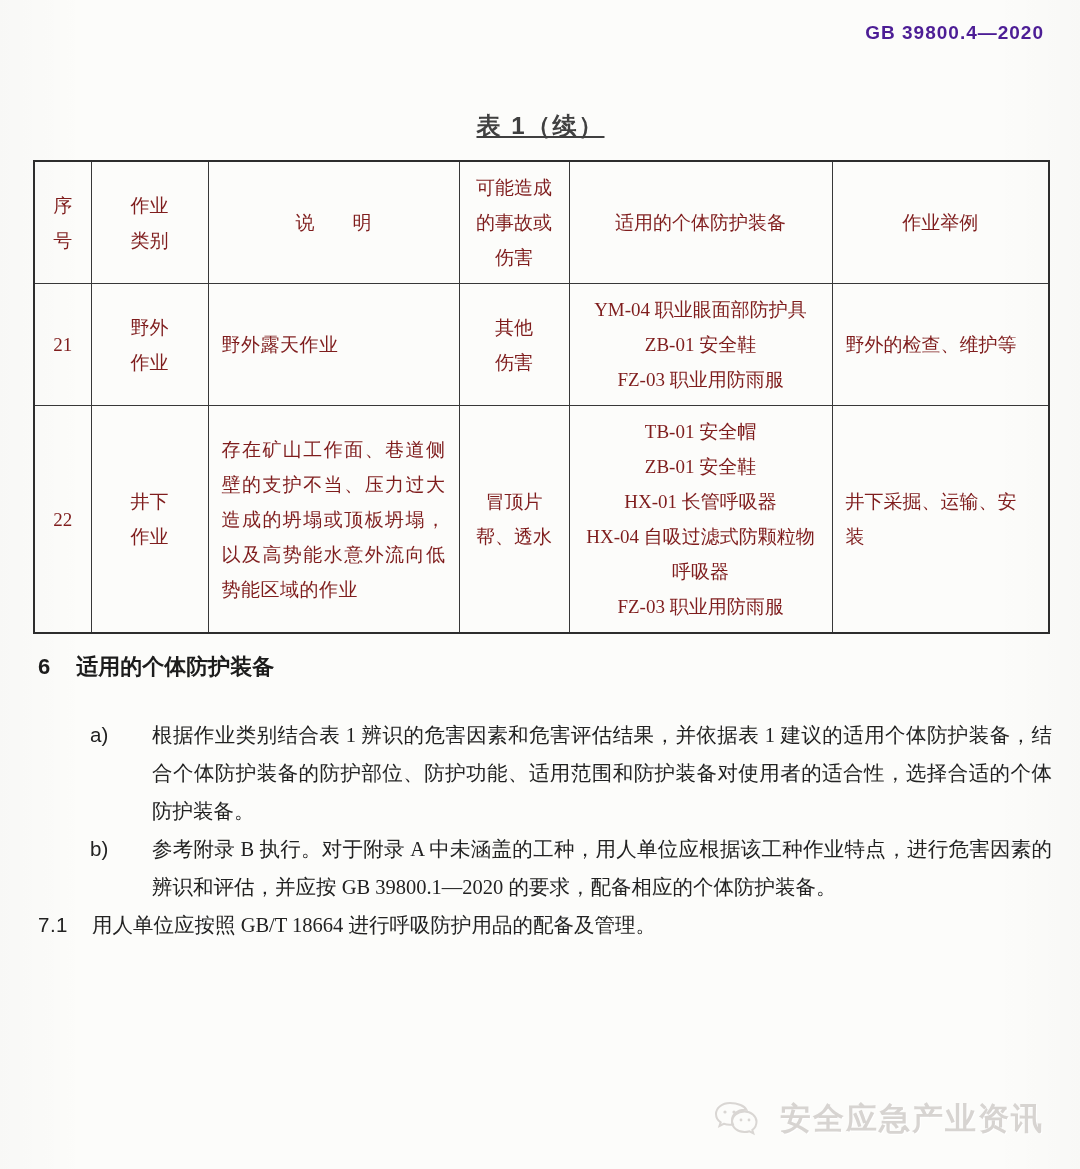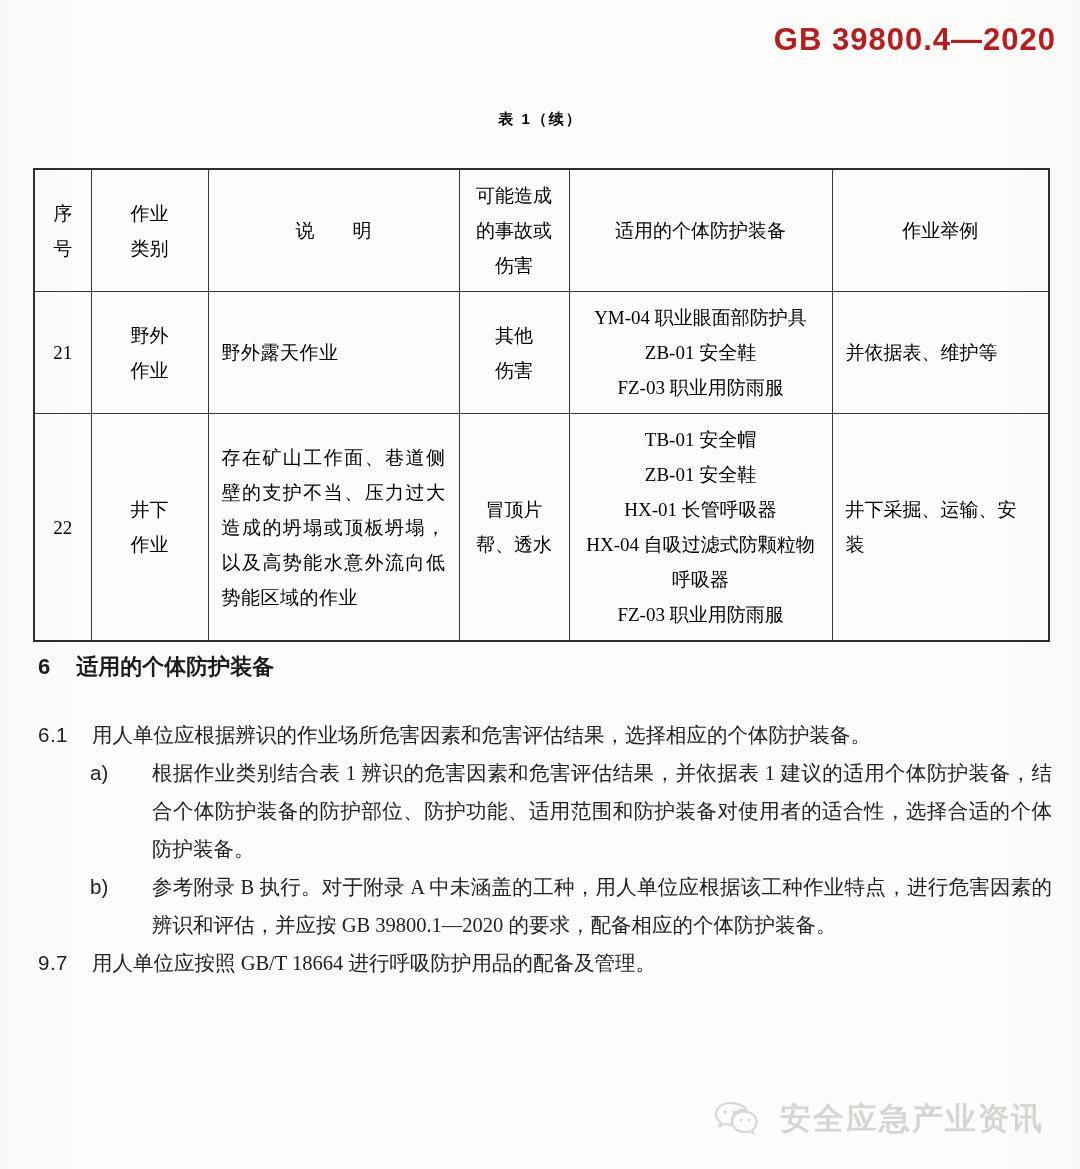--- a/index.html
+++ b/index.html
@@ -9,36 +9,37 @@
     font-family:"Liberation Serif","DejaVu Serif",serif;
     color:#252525;
   }
   
   body::before{
     content:"";position:absolute;inset:0;pointer-events:none;
     background:linear-gradient(90deg, rgba(0,0,0,0.015) 0%, rgba(0,0,0,0) 8%, rgba(0,0,0,0) 92%, rgba(0,0,0,0.015) 100%);
   }
 
   .doc-number{
-    position:absolute;top:22px;right:24px;
+    position:absolute;top:22px;right:36px;
     font-family:"Liberation Sans","DejaVu Sans",sans-serif;
-    font-weight:bold;font-size:31px;letter-spacing:1px;color:#b91c1c;
+    font-weight:bold;font-size:19px;letter-spacing:1px;color:#4c1d95;
   }
 
   .table-title{
     position:absolute;top:110px;left:33px;width:1015px;
-    text-align:center;font-size:15px;font-weight:bold;color:#000000;
+    text-align:center;font-size:24px;font-weight:bold;color:#404040;
     font-family:"Liberation Sans","DejaVu Sans",sans-serif;
     letter-spacing:2px;
+    text-decoration:underline;
   }
 
   table.main{
-    position:absolute;top:168px;left:33px;width:1015px;
+    position:absolute;top:160px;left:33px;width:1015px;
     border-collapse:collapse;table-layout:fixed;
-    font-size:19px;color:#000000;
+    font-size:19px;color:#7f1d1d;
   }
   table.main td,table.main th{
     border:1.6px solid #383838;
     vertical-align:middle;
     padding:8px 13px;
     font-weight:normal;
     line-height:35px;
   }
   table.main{border:2.2px solid #2d2d2d;}
   .c-center{text-align:center;}
@@ -121,21 +122,21 @@
     <td class="c-center pre">野外
 作业</td>
     <td class="c-left desc">野外露天作业</td>
     <td class="c-center pre">其他
 伤害</td>
     <td class="c-left equip">
       <div>YM-04 职业眼面部防护具</div>
       <div>ZB-01 安全鞋</div>
       <div>FZ-03 职业用防雨服</div>
     </td>
-    <td class="c-left">并依据表、维护等</td>
+    <td class="c-left">野外的检查、维护等</td>
   </tr>
   <tr style="height:210px">
     <td class="c-center">22</td>
     <td class="c-center pre">井下
 作业</td>
     <td class="c-left desc">存在矿山工作面、巷道侧壁的支护不当、压力过大造成的坍塌或顶板坍塌，以及高势能水意外流向低势能区域的作业</td>
     <td class="c-center pre">冒顶片
 帮、透水</td>
     <td class="c-left equip">
       <div>TB-01 安全帽</div>
@@ -148,30 +149,29 @@
   </tr>
 </tbody>
   </table>
 
 <div class="section">
   <div class="sec-heading">
     <span>6</span>
     <span>适用的个体防护装备</span>
   </div>
   <div class="clauses">
-    <p class="clause"><span class="num">6.1</span><span>用人单位应根据辨识的作业场所危害因素和危害评估结果，选择相应的个体防护装备。</span></p>
     <div class="sub-clause">
       <span class="sub-label">a)</span>
       <span>根据作业类别结合表 1 辨识的危害因素和危害评估结果，并依据表 1 建议的适用个体防护装备，结合个体防护装备的防护部位、防护功能、适用范围和防护装备对使用者的适合性，选择合适的个体防护装备。</span>
     </div>
     <div class="sub-clause">
       <span class="sub-label">b)</span>
       <span>参考附录 B 执行。对于附录 A 中未涵盖的工种，用人单位应根据该工种作业特点，进行危害因素的辨识和评估，并应按 GB 39800.1—2020 的要求，配备相应的个体防护装备。</span>
     </div>
-    <p class="clause"><span class="num">9.7</span><span>用人单位应按照 GB/T 18664 进行呼吸防护用品的配备及管理。</span></p>
+    <p class="clause"><span class="num">7.1</span><span>用人单位应按照 GB/T 18664 进行呼吸防护用品的配备及管理。</span></p>
   </div>
 </div>
 
 <div class="watermark">
   <span>
     <svg width="46" height="38" viewBox="0 0 46 38">
       <g fill="none" stroke="#d9d6d3" stroke-width="2">
         <path d="M16 3 C8 3 2 8 2 14 c0 3.4 1.8 6.4 4.7 8.4 L5.5 26 l4.3-2.2 c1.9 0.6 4 0.9 6.2 0.9 1 0 2-0.1 2.9-0.2 -0.6-1.2-0.9-2.6-0.9-4 0-6 5.6-10.8 12.6-10.8 0.6 0 1.2 0 1.8 0.1 C30.6 6 24 3 16 3 Z"></path>
         <path d="M30.5 11.5 c-7 0-12.5 4.6-12.5 10.3 0 5.7 5.5 10.3 12.5 10.3 1.8 0 3.5-0.3 5-0.8 l3.8 2 -1-3.3 c2.6-1.9 4.2-4.7 4.2-8.2 0-5.7-5.5-10.3-12-10.3 Z"></path>
       </g>

